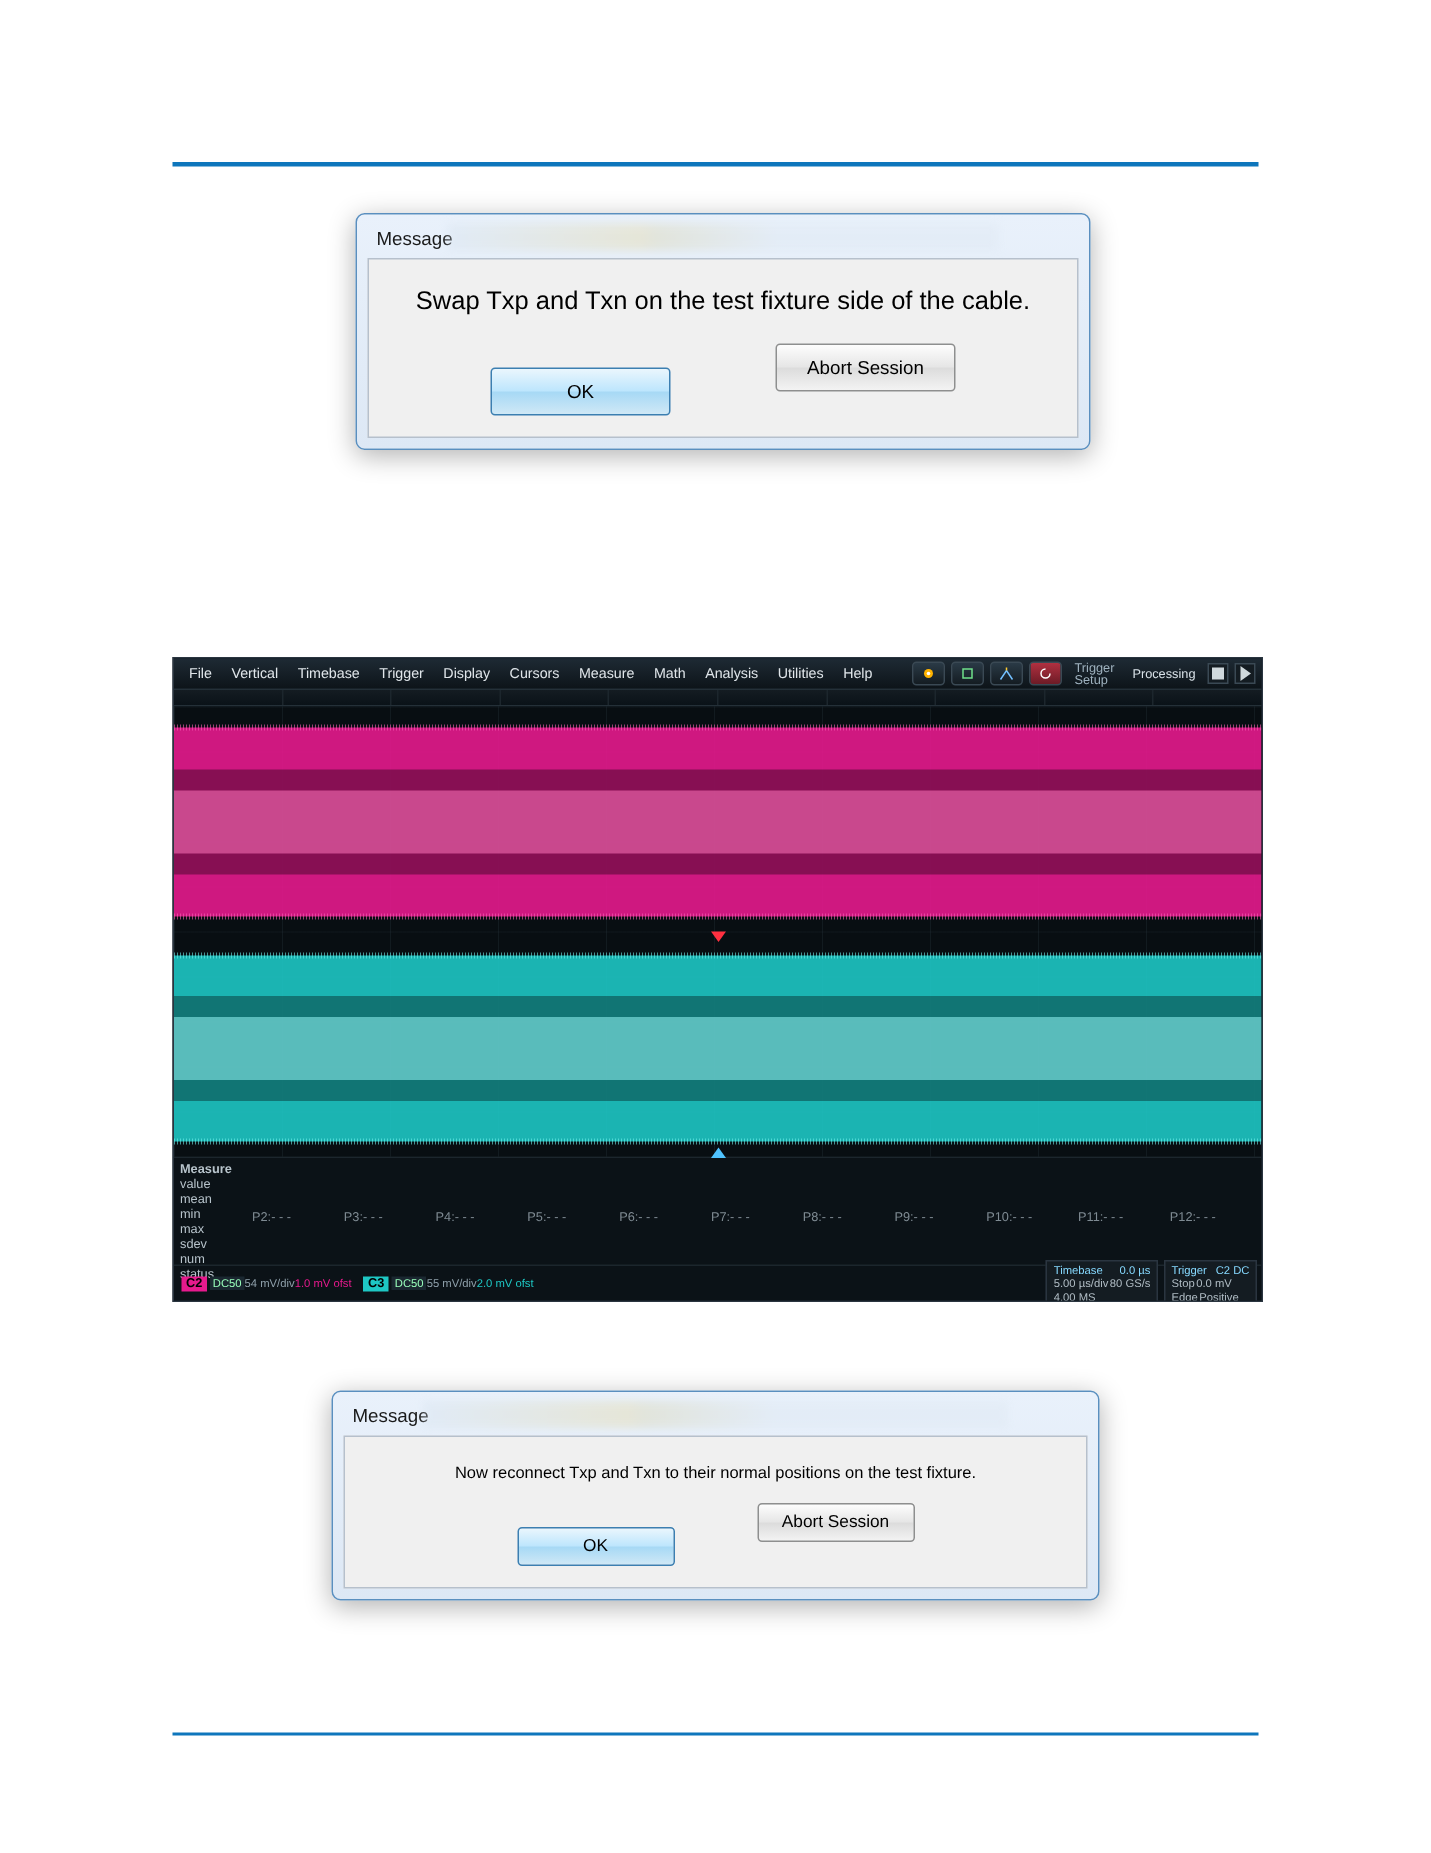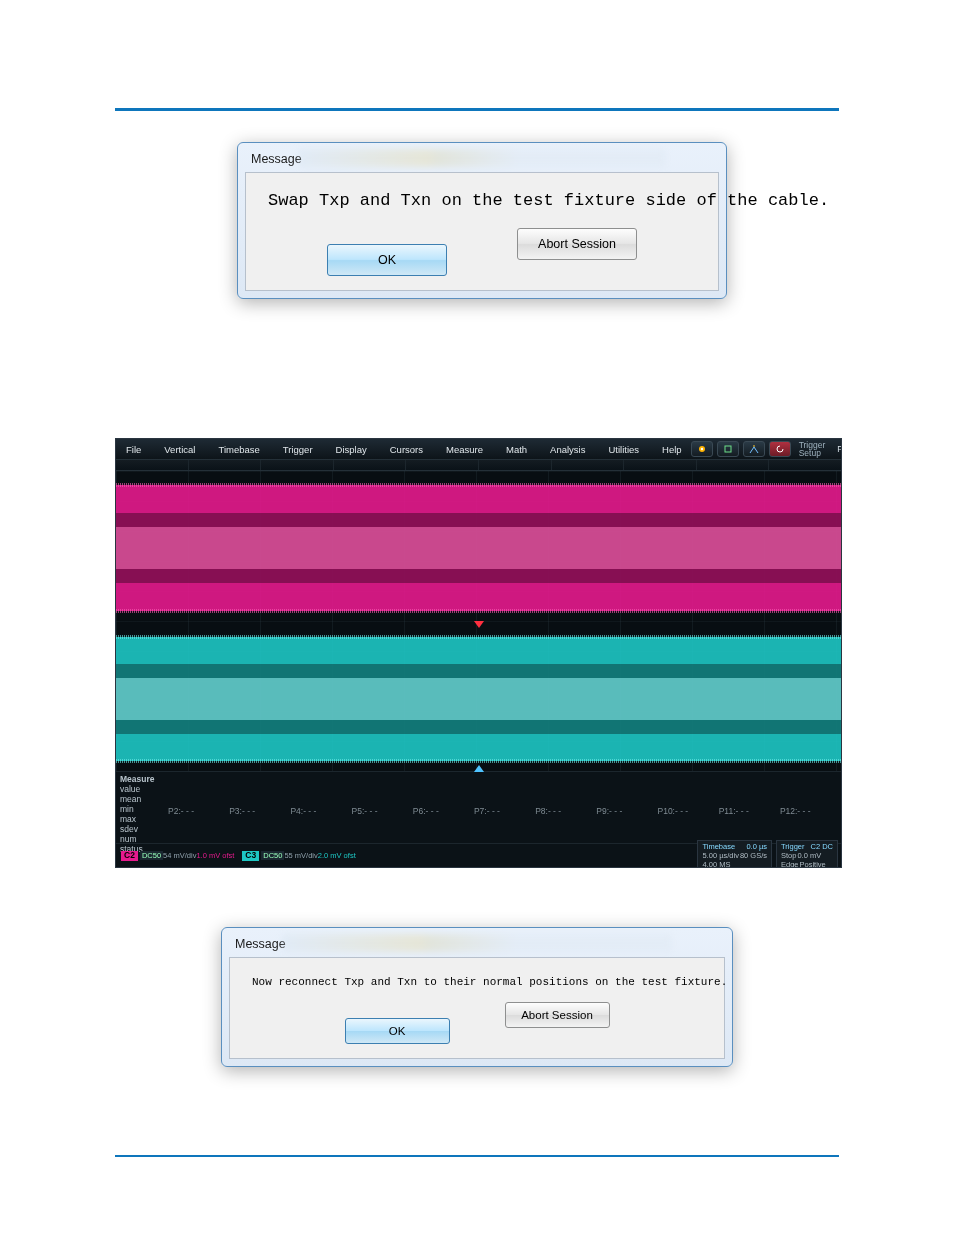--- a/index.html
+++ b/index.html
@@ -45,21 +45,20 @@
     background: #f0f0f0;
     border: 1px solid #b6c0cc;
     padding: 18px 22px 14px 22px;
     text-align: center;
   }
   .aero-body .dialog-text {
     font-size: 17px;
     color: #000;
     margin-bottom: 18px;
     white-space: nowrap;
-    font-family: Liberation Mono, monospace;
   }
   .aero-body.small .dialog-text { font-size: 11px; margin-bottom: 14px;}
   .aero-buttons {
     display: flex;
     justify-content: center;
     gap: 70px;
   }
   .aero-body.small .aero-buttons { gap: 55px; }
   .win-btn {
     min-width: 120px;
@@ -103,21 +102,21 @@
     overflow: hidden;
   }
   .scope-toolbar {
     height: 20px;
     background: linear-gradient(#1e2a34, #0d1419);
     display: flex;
     align-items: center;
     padding: 0 4px;
     gap: 3px;
   }
-  .scope-menu { display:flex; gap:11px; }
+  .scope-menu { display:flex; gap:1px; }
   .scope-menu span {
     padding: 2px 6px;
     font-size: 9.5px;
     color: #e0e6ea;
   }
   .scope-right-tools {
     margin-left: auto;
     display:flex;
     align-items:center;
     gap:4px;

